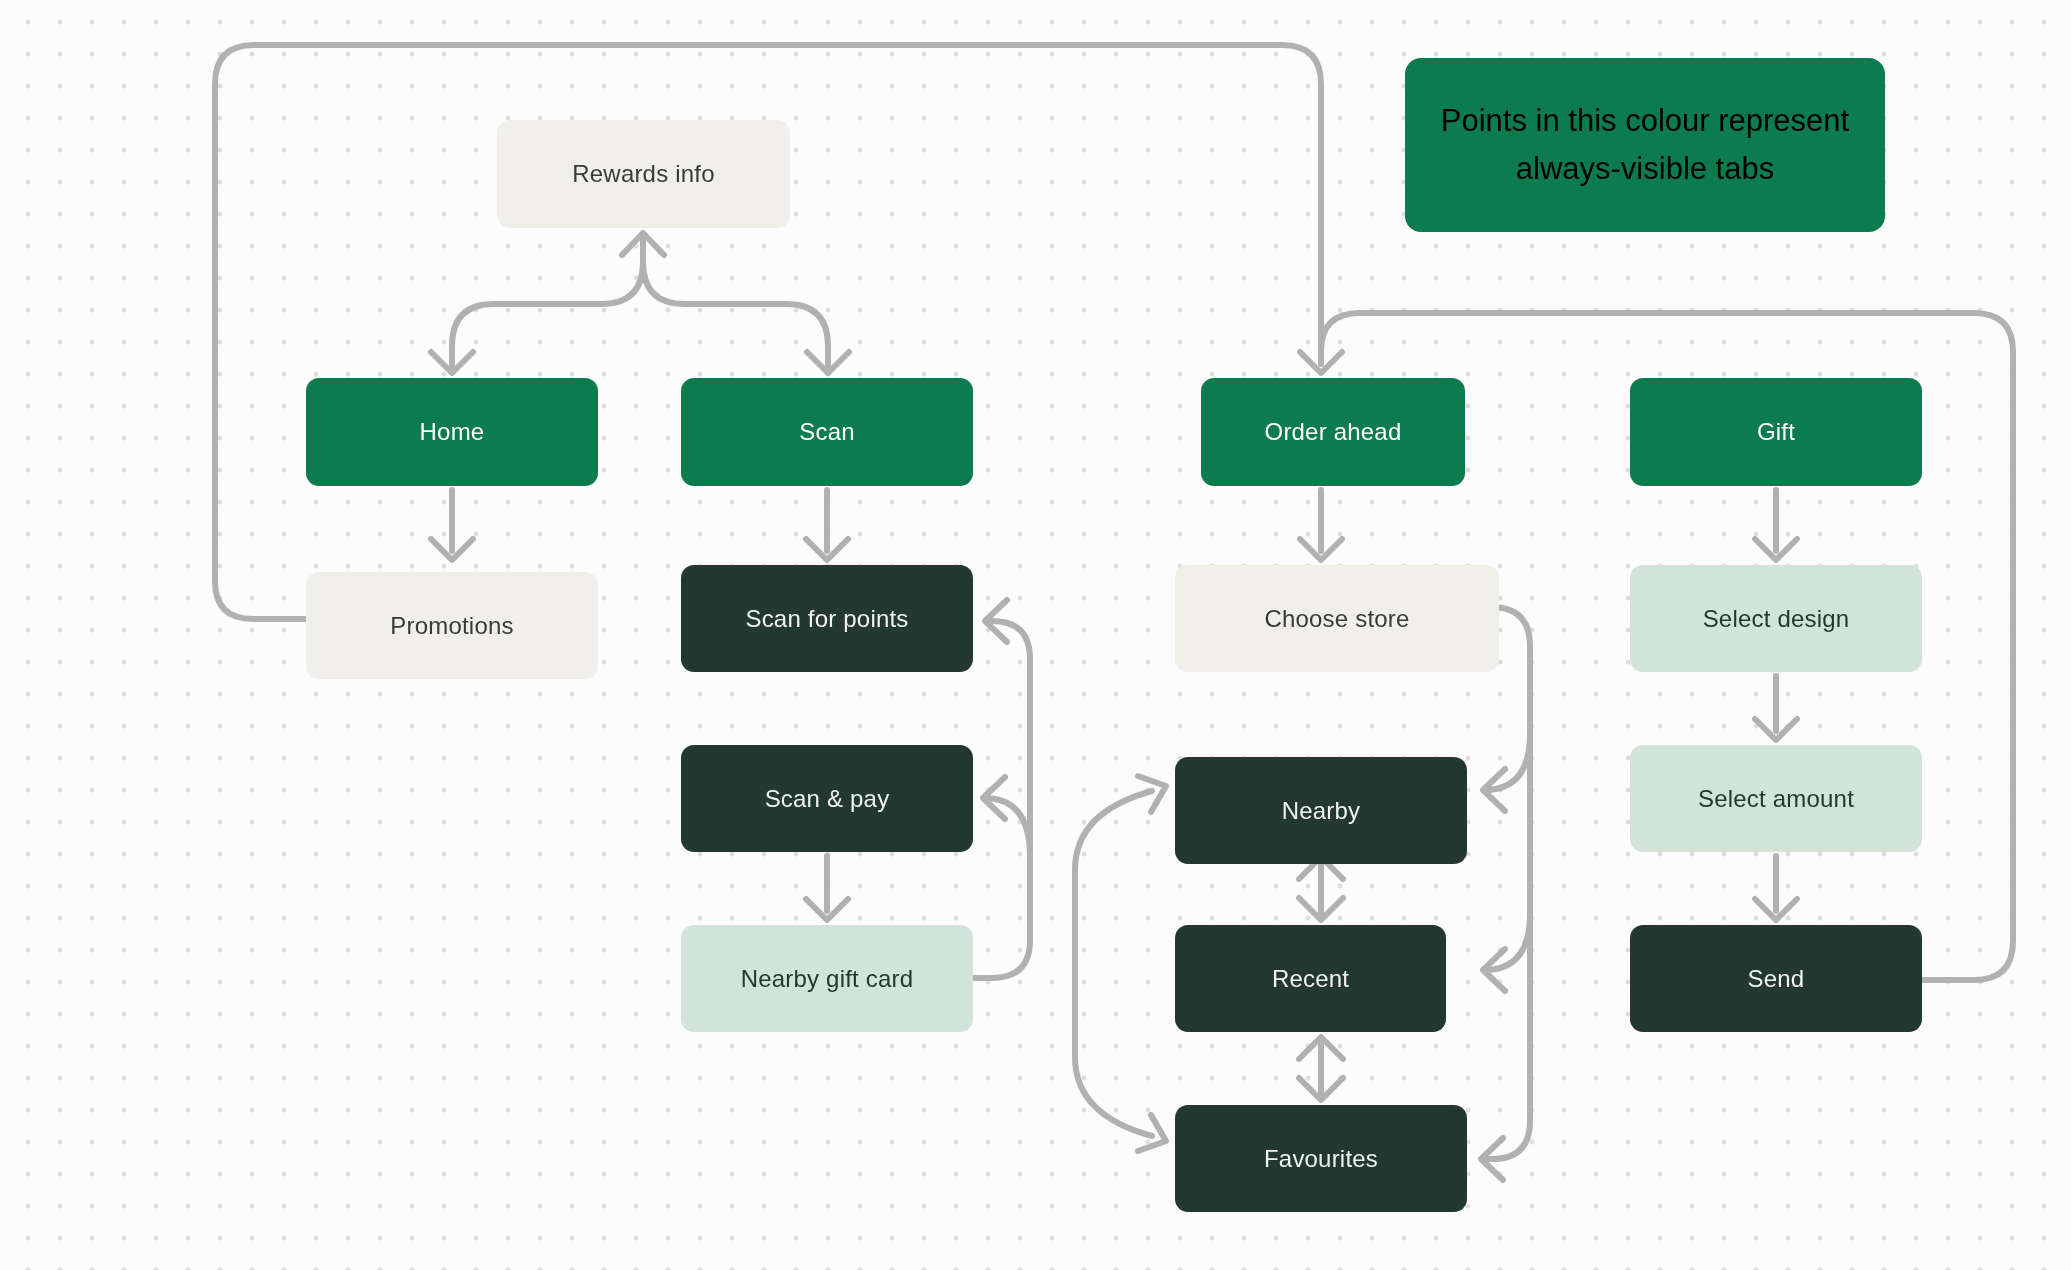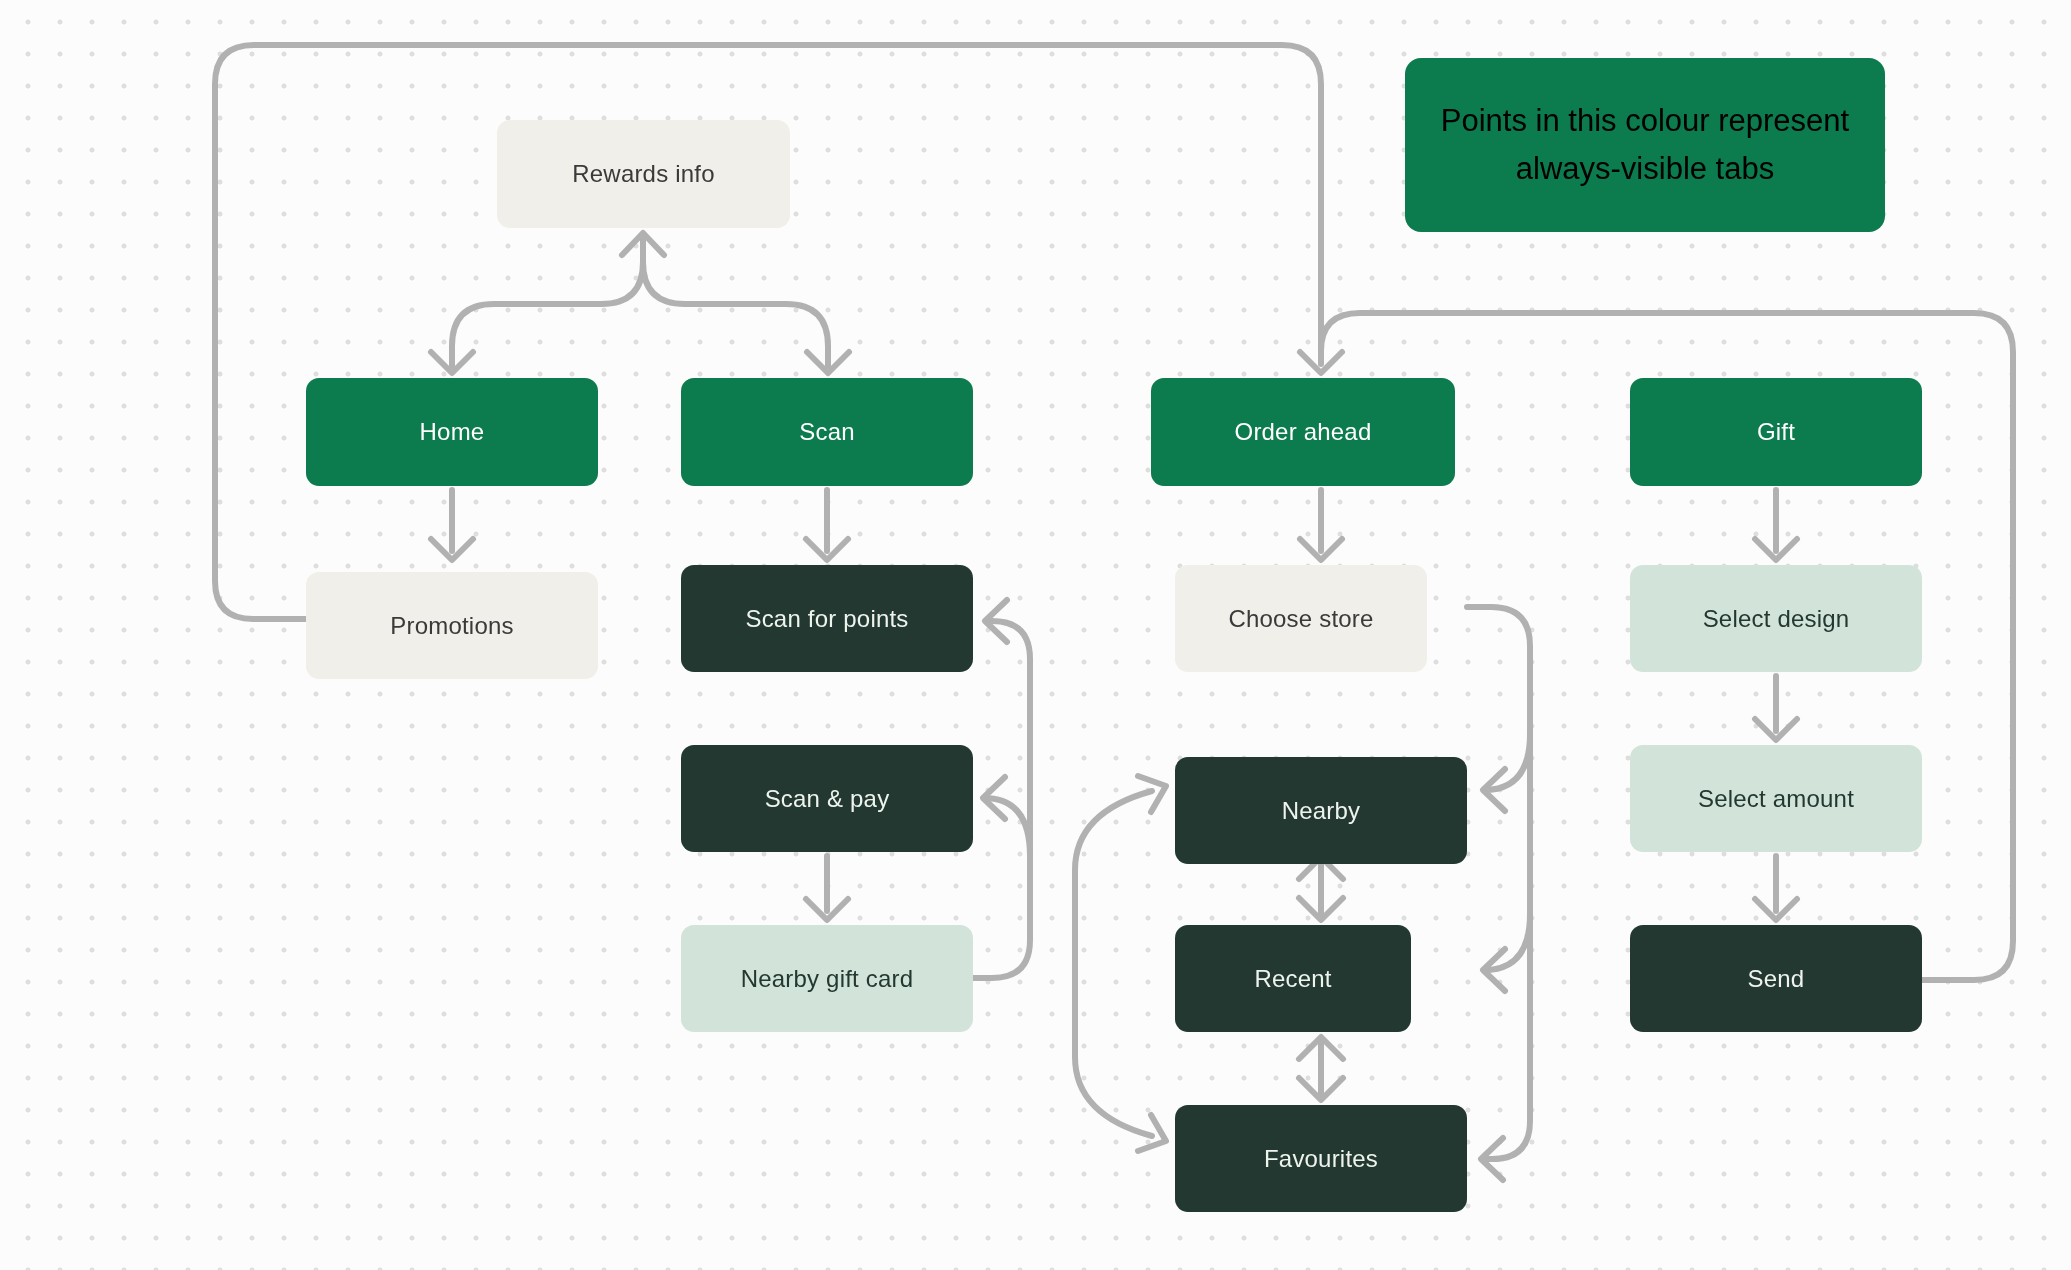--- a/index.html
+++ b/index.html
@@ -127,31 +127,31 @@
       <path class="wire" d="M1151,1115 L1166,1141 L1138,1151"></path>
     </g>
   </svg>
 
   <div class="legend-note">Points in this colour represent always-visible tabs</div>
 
   <div class="node light" style="left:497px;top:120px;width:293px;height:108px;">Rewards info</div>
 
   <div class="node green" style="left:306px;top:378px;width:292px;height:108px;">Home</div>
   <div class="node green" style="left:681px;top:378px;width:292px;height:108px;">Scan</div>
-  <div class="node green" style="left:1151px;top:378px;width:304px;height:108px;">Order ahead</div>
+  <div class="node green" style="left:1201px;top:378px;width:264px;height:108px;">Order ahead</div>
   <div class="node green" style="left:1630px;top:378px;width:292px;height:108px;">Gift</div>
 
   <div class="node light" style="left:306px;top:565px;width:292px;height:107px;margin-top:7px;">Promotions</div>
   <div class="node dark" style="left:681px;top:565px;width:292px;height:107px;">Scan for points</div>
-  <div class="node light" style="left:1175px;top:565px;width:252px;height:107px;">Choose store</div>
+  <div class="node light" style="left:1175px;top:565px;width:324px;height:107px;">Choose store</div>
   <div class="node mint" style="left:1630px;top:565px;width:292px;height:107px;">Select design</div>
 
   <div class="node dark" style="left:681px;top:745px;width:292px;height:107px;">Scan &amp; pay</div>
   <div class="node dark" style="left:1175px;top:745px;width:292px;height:107px;margin-top:12px;">Nearby</div>
   <div class="node mint" style="left:1630px;top:745px;width:292px;height:107px;">Select amount</div>
 
   <div class="node mint" style="left:681px;top:925px;width:292px;height:107px;">Nearby gift card</div>
-  <div class="node dark" style="left:1175px;top:925px;width:236px;height:107px;">Recent</div>
+  <div class="node dark" style="left:1175px;top:925px;width:271px;height:107px;">Recent</div>
   <div class="node dark" style="left:1630px;top:925px;width:292px;height:107px;">Send</div>
 
   <div class="node dark" style="left:1175px;top:1105px;width:292px;height:107px;">Favourites</div>
 
 </div>
 
 </body></html>

